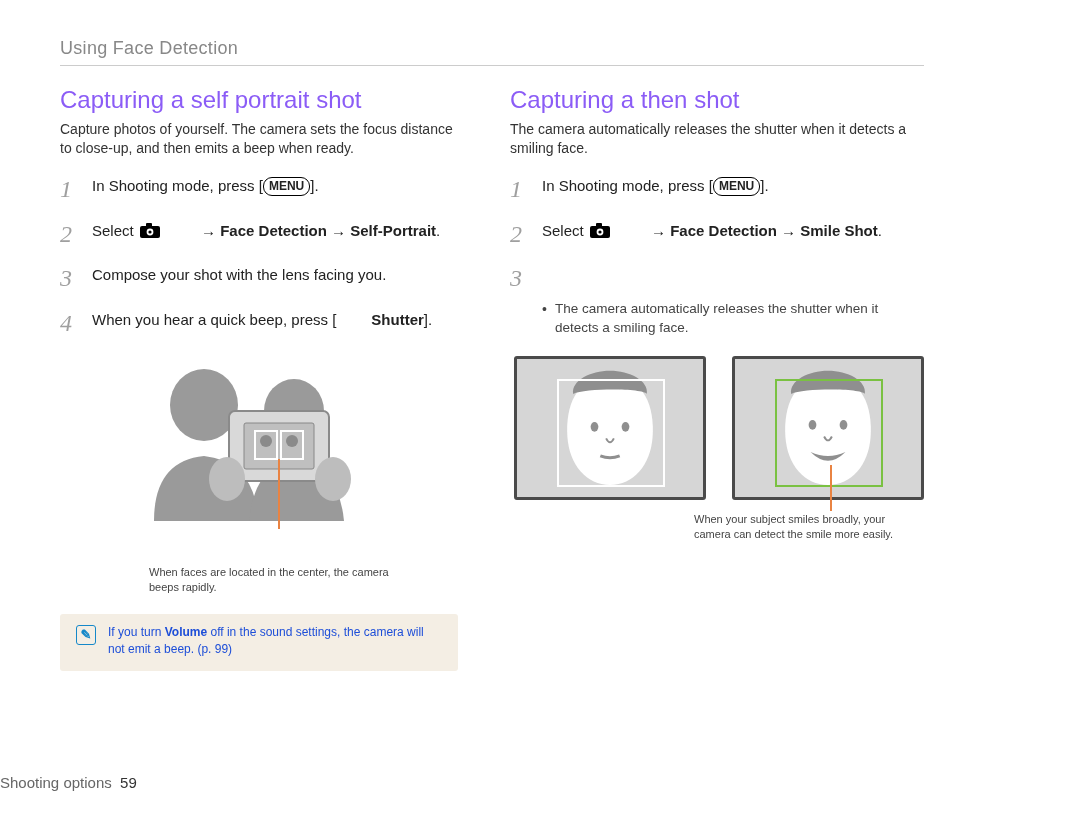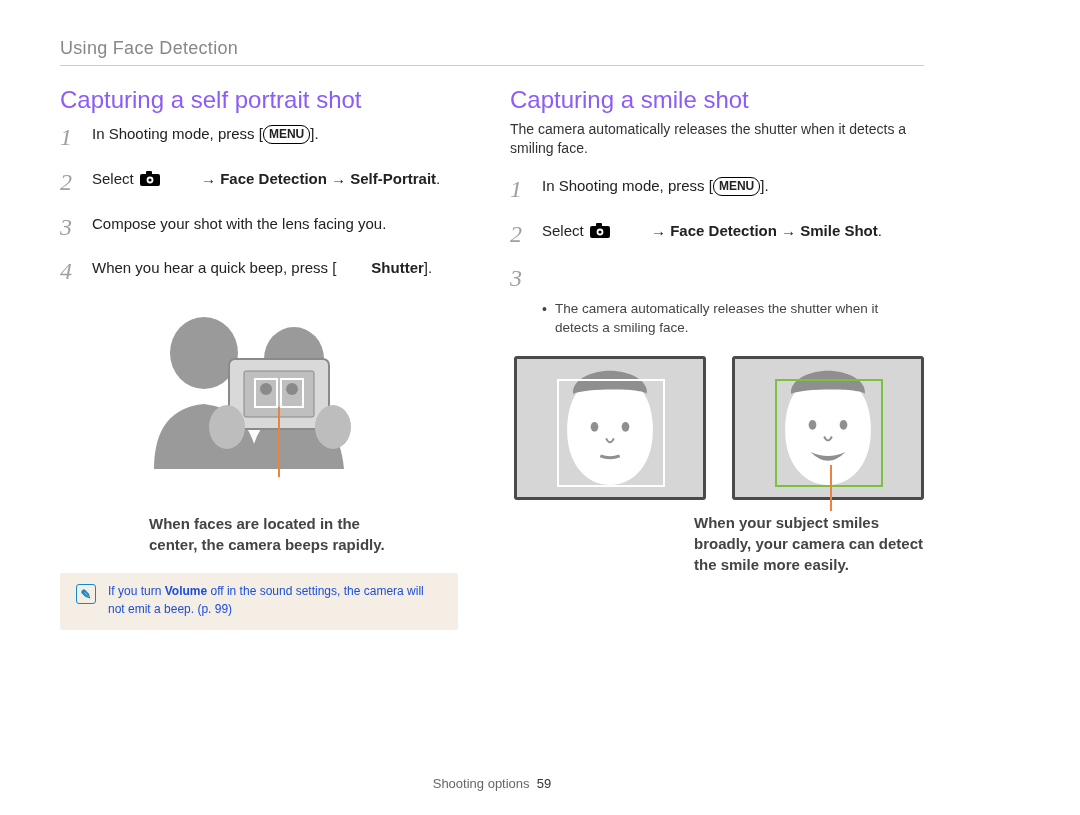--- a/index.html
+++ b/index.html
@@ -16,50 +16,51 @@
   .num { font-size: 24px; font-style: italic; color: #9f9f9f; font-family: Georgia, 'Times New Roman', serif; min-width: 18px; font-weight: 400; }
   .step-body { padding-top: 3px; }
   .step-body .b { font-weight: 700; margin-left: 35px; }
   .menu-badge { display:inline-block; border:1.5px solid #000; border-radius:9px; padding:0 5px 1px 5px; font-weight:700; font-size:12px; line-height:16px; vertical-align:1px; }
   .cam-icon { display:inline-block; width:20px; height:15px; vertical-align:-2px; margin: 0 2px; }
   .bullet-sub { display:flex; gap:8px; font-size:13.5px; color:#444; line-height:1.4; margin-left: 32px; margin-top:2px; }
   .bullet-sub .dot { font-size:14px; }
 
   .illus-wrap { text-align:center; margin-top: 6px; }
   .callout-line { stroke:#e98342; stroke-width:2; }
-  .callout-text { font-size:15px; color:#444; line-height:1.4; text-align:left;font-weight:bold; }
+  .callout-text { font-size:11px; color:#444; line-height:1.4; text-align:left; }
 
   .note-box { background:#f4eee4; border-radius:3px; padding:10px 16px 12px 16px; display:flex; gap:12px; margin-top:18px; }
   .note-icon { width:20px; height:20px; border:1.6px solid #1588c9; border-radius:3px; color:#1588c9; display:flex; align-items:center; justify-content:center; font-size:13px; font-weight:700; flex-shrink:0; margin-top:1px; }
   .note-text { font-size:12px; color:#1d4ed8; line-height:1.45; }
   .note-text .b { font-weight:700; }
 
   .smile-shots { display:flex; gap:26px; justify-content:flex-start; margin-top:4px; margin-left:4px; }
   .shot-frame { width:192px; height:144px; background:#d6d6d6; border:3px solid #4a4a4a; border-radius:3px; position:relative; }
   .face-svg { position:absolute; inset:0; }
   .det-box { position:absolute; border:2px solid #fff; }
   .det-box.green { border-color:#7ac142; }
 
   .smile-callout-row { display:flex; justify-content:flex-end; margin-top:0; }
   .smile-callout { width:230px; margin-top:-2px; }
 
-  .footer { position:absolute; bottom:24px; left:0; right:0; text-align:center; font-size:13px; color:#666; }
+  .footer { position:absolute; bottom:24px; left:0; right:0; font-size:15px; color:#666; }
   .footer .pg { font-weight:400; color:#333; }
 </style>
 </head>
 <body>
 
 <div class="page">
   <div class="breadcrumb">Using Face Detection</div>
   <hr class="rule">
 
   <div class="columns">
 
     <div class="col">
       <h2 class="h-section">Capturing a self portrait shot</h2>
+      <p class="intro">Capture photos of yourself. The camera sets the focus distance to close-up, and then emits a beep when ready.</p>
 
       <ol class="steps">
         <li>
           <span class="num">1</span>
           <span class="step-body">
             <span>In Shooting mode, press [</span><span class="menu-badge">MENU</span><span>].</span>
           </span>
         </li>
         <li>
           <span class="num">2</span>
@@ -120,21 +121,21 @@
 
       <div class="note-box">
         <div class="note-icon">✎</div>
         <div class="note-text">
           <span>If you turn </span><span class="b">Volume</span><span> off in the sound settings, the camera will not emit a beep. (p. 99)</span>
         </div>
       </div>
     </div>
 
     <div class="col">
-      <h2 class="h-section">Capturing a smile shot</h2>
+      <h2 class="h-section">Capturing a then shot</h2>
       <p class="intro">The camera automatically releases the shutter when it detects a smiling face.</p>
 
       <ol class="steps">
         <li>
           <span class="num">1</span>
           <span class="step-body">
             <span>In Shooting mode, press [</span><span class="menu-badge">MENU</span><span>].</span>
           </span>
         </li>
         <li>

